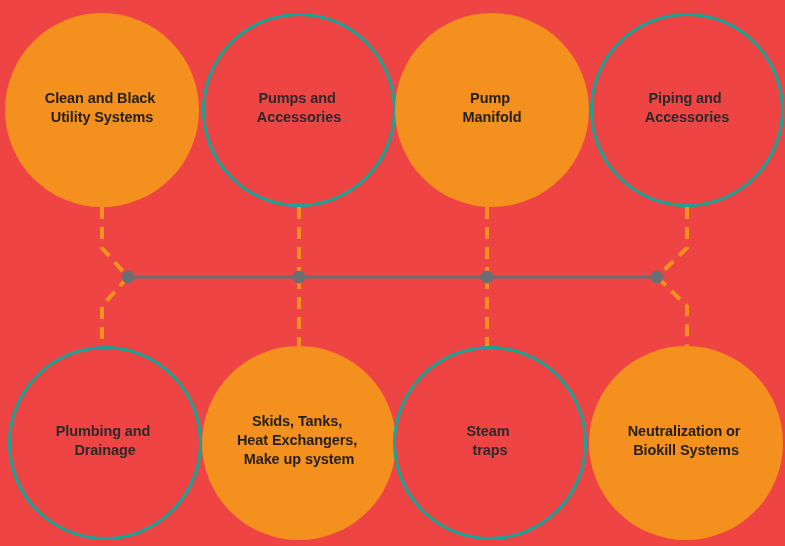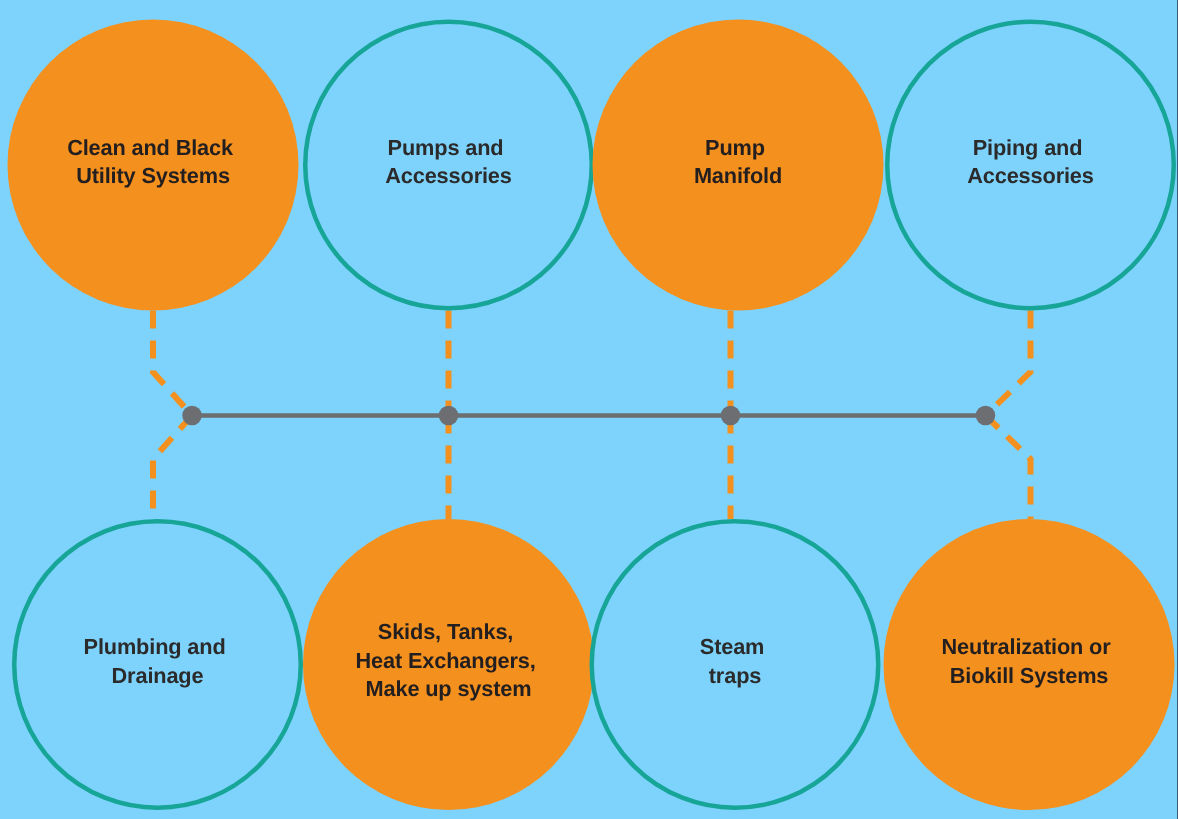--- a/index.html
+++ b/index.html
@@ -8,21 +8,21 @@
     padding: 0;
     background: #000000;
   }
   body {
     font-family: "Liberation Sans", sans-serif;
   }
   #stage {
     position: relative;
     width: 785px;
     height: 546px;
-    background: #7dd3fc;
+    background: #ef4444;
     overflow: hidden;
   }
   #stage svg {
     position: absolute;
     top: 0;
     left: 0;
     width: 785px;
     height: 546px;
     display: block;
   }

